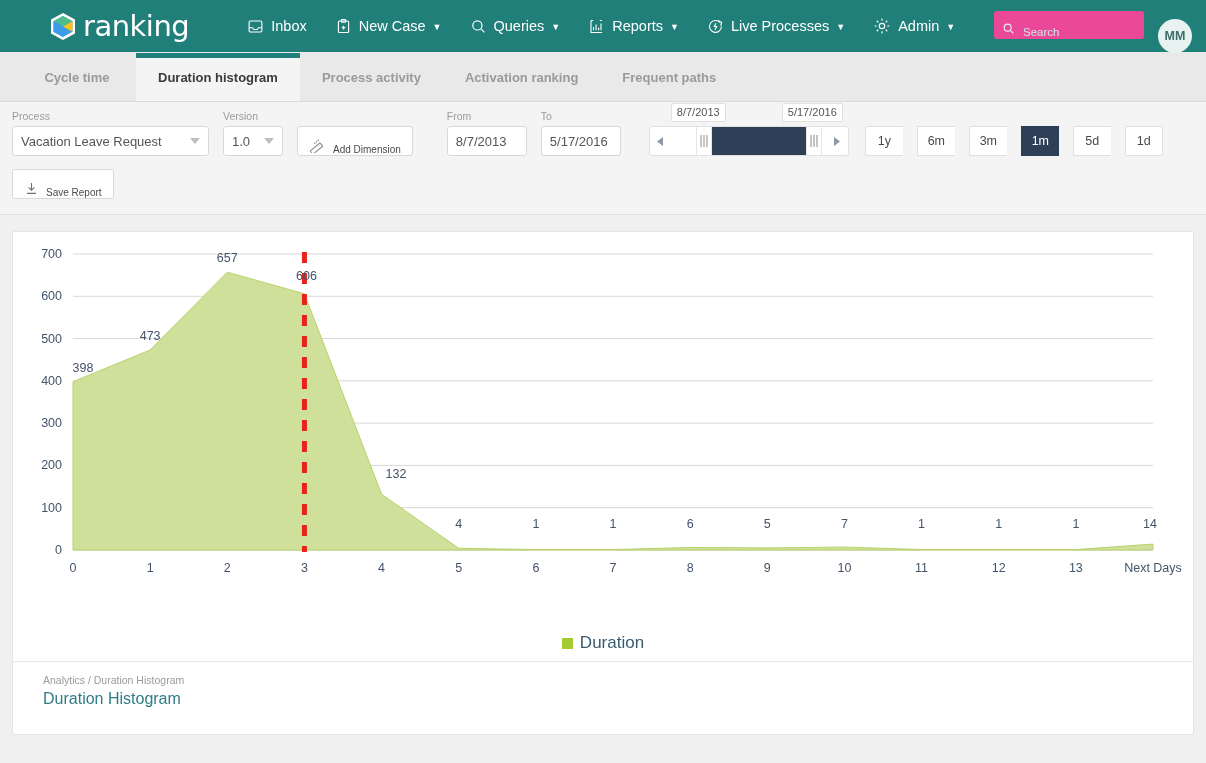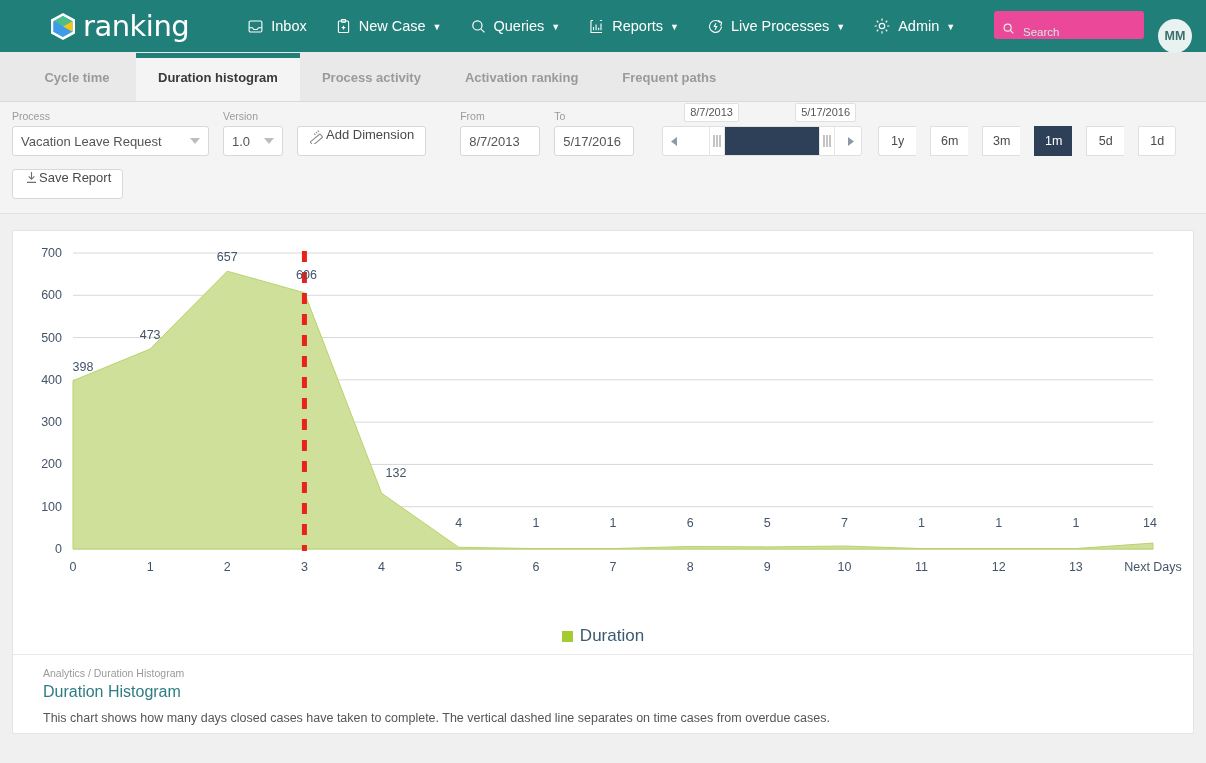--- a/index.html
+++ b/index.html
@@ -82,22 +82,22 @@
   }
   .sel .val{ flex:1; }
   .sel .arw{
     width:0;height:0;border-left:5px solid transparent;border-right:5px solid transparent;
     border-top:6px solid #bdbdbd; margin-left:8px;
   }
   #process-select{ width:197px; }
   #version-select{ width:60px; }
   .btn{
     height:30px; background:#fff; border:1px solid #d8d8d8; border-radius:3px;
-    display:inline-flex; align-items:flex-start; padding:0 11px;
-    font-size:13px; color:#4a4a4a; cursor:pointer;
+    display:inline-flex; align-items:flex-end; gap:7px; padding:0 11px;
+    font-size:10px; color:#4a4a4a; cursor:pointer;
   }
   #add-dimension-button{ margin-right:20px; }
   .date-in{
     width:80px; height:30px; background:#fff; border:1px solid #d8d8d8;
     border-radius:3px; font-size:13px; color:#555; padding:0 8px; outline:none;
     font-family:"Liberation Sans", sans-serif;
   }
   .slider-wrap{ position:relative; margin-left:14px; }
   .slider-labels{
     position:absolute; top:-23px; left:0; width:200px; height:19px;
@@ -138,21 +138,21 @@
     border-radius:2px; height:504px; display:flex; flex-direction:column;
   }
   .chart-area{ flex:1; position:relative; }
   .chart-svg{ display:block; }
   .legend{
     display:flex; align-items:center; justify-content:center; gap:7px;
     font-size:17px; color:#3a5a72; padding-bottom:8px;
   }
   .legend .sw{ width:11px; height:11px; background:#a4cc30; display:block; }
   .foot{
-    border-top:1px solid #e8e8e8; padding:12px 30px 8px 30px;
+    border-top:1px solid #e8e8e8; padding:12px 30px 16px 30px;
   }
   .crumb{ font-size:10.5px; color:#9a9a9a; margin-bottom:4px; }
   .foot-title{ font-size:16px; color:#2f7c86; margin:3px 0 10px 0; font-weight:400; }
   .foot-desc{ font-size:12.5px; color:#555; }
 </style>
 </head>
 <body>
 
 <div class="topbar">
 
@@ -444,15 +444,14 @@
   </div>
 
   <div class="legend">
     <span class="sw"></span>
     <span>Duration</span>
   </div>
 
   <div class="foot">
     <div class="crumb">Analytics / Duration Histogram</div>
     <div class="foot-title">Duration Histogram</div>
-    <div class="foot-desc">This chart shows how many days closed cases have taken to complete. The vertical dashed line separates on time cases from overdue cases.</div>
   </div>
 </div>
 
 </body></html>

